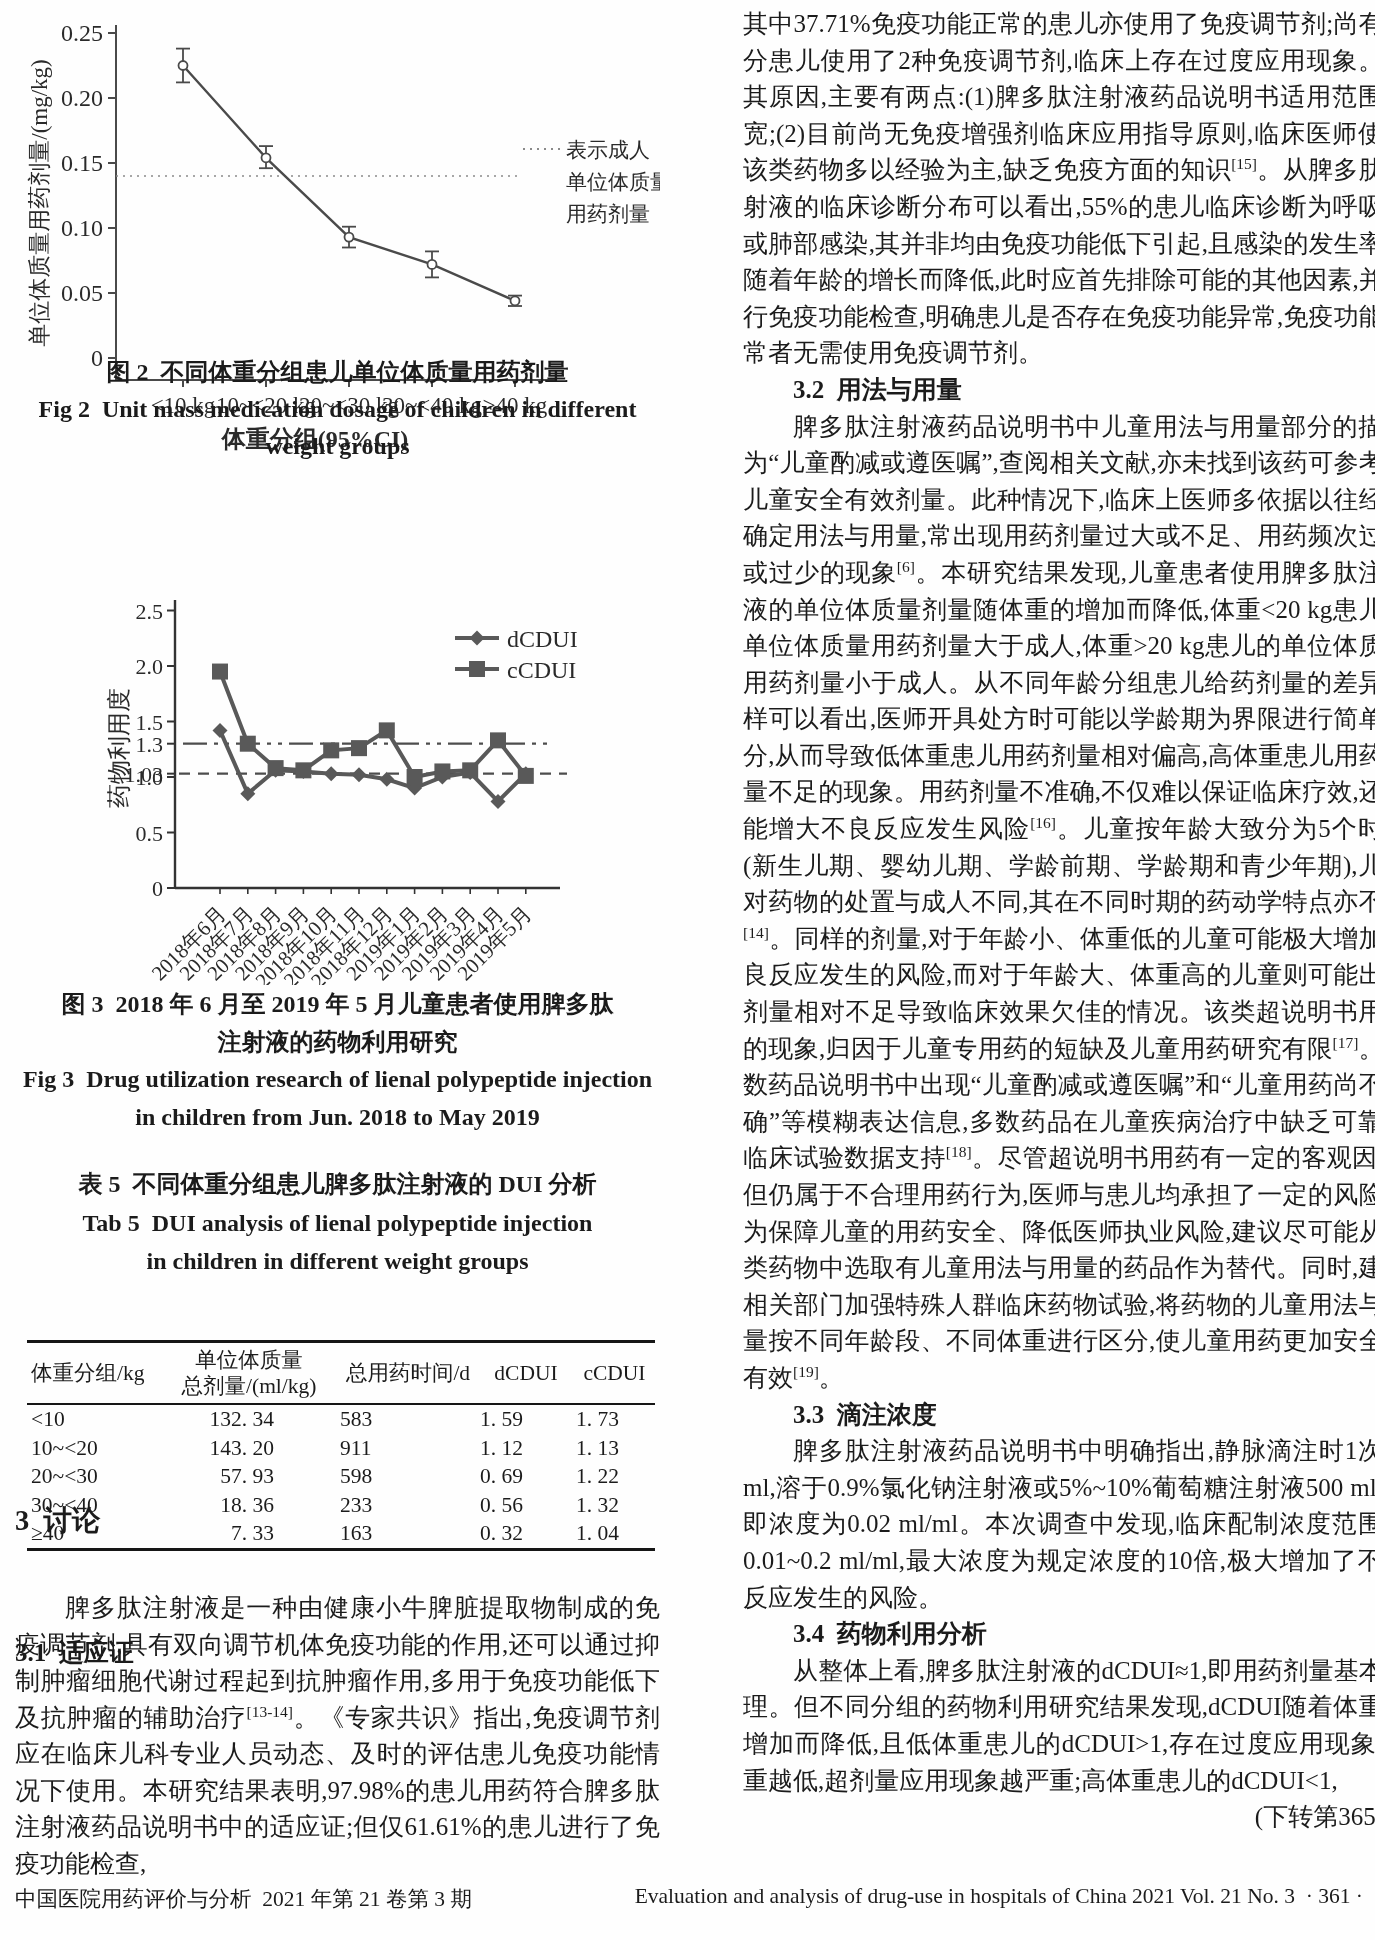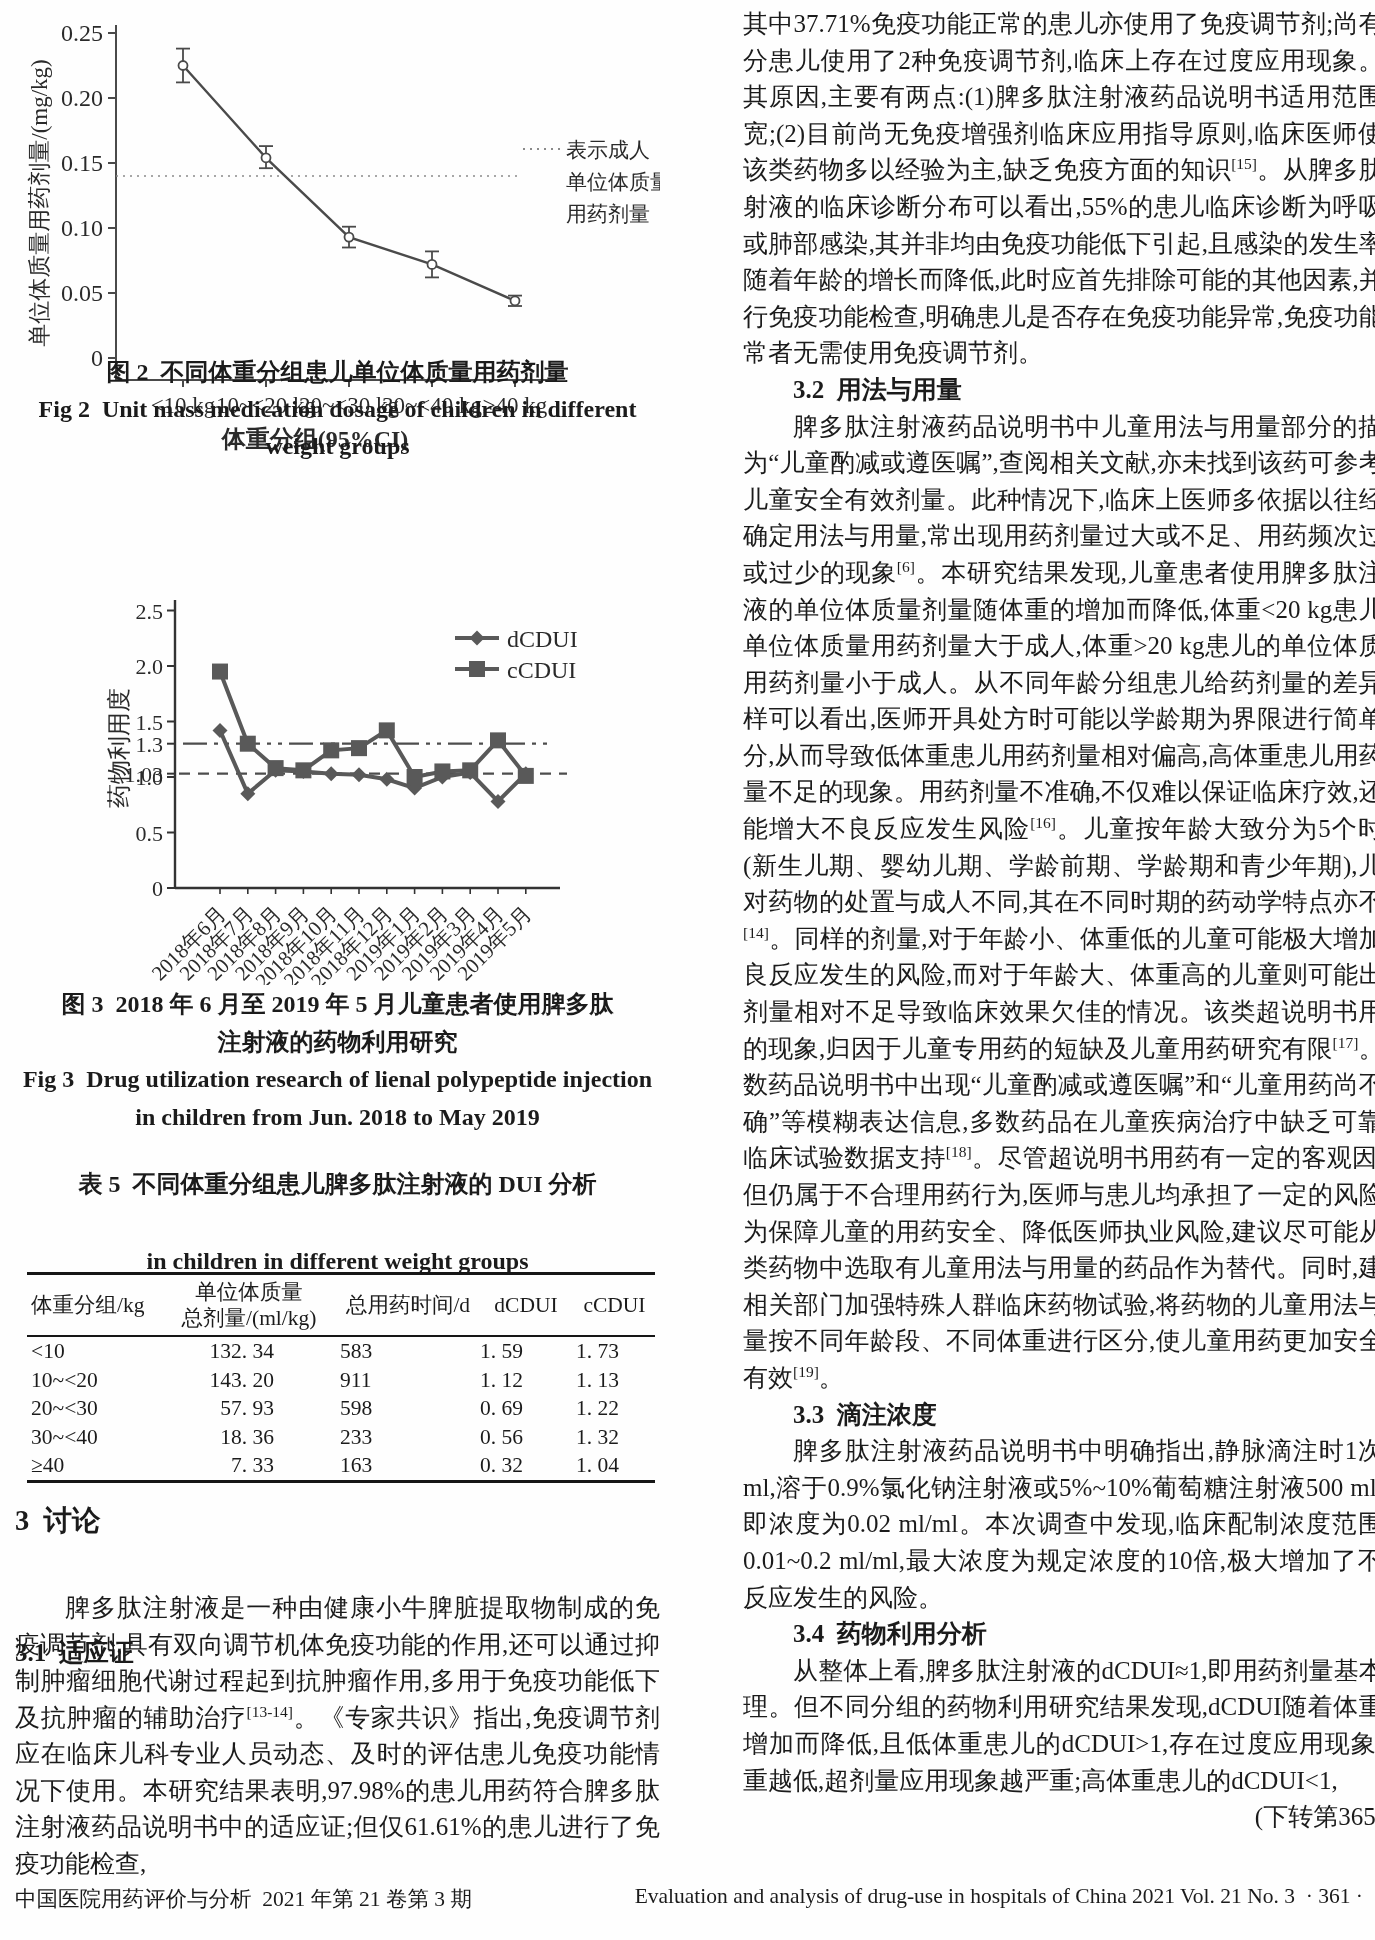--- a/index.html
+++ b/index.html
@@ -8,21 +8,21 @@
   .col-left{position:absolute;left:15px;top:0;width:645px;height:1870px;}
   .col-right{position:absolute;left:697px;top:6px;width:666px;height:1856px;
        text-align:justify;font-size:25px;line-height:36.6px;overflow:hidden;margin-left:46px;}
   .col-right p{margin:0;text-indent:2em;}
   .col-right p.noindent{text-indent:0;}
   .subhead{font-weight:bold;text-indent:0;margin:0;white-space:pre-wrap;}
   .cap{position:absolute;left:0;width:100%;text-align:center;font-weight:bold;
        font-size:24px;white-space:pre-wrap;}
   svg{position:absolute;left:0;}
   svg text{fill:#2a2a2a;font-family:"Liberation Serif", serif;}
-  #tab5{position:absolute;top:1272px;left:12px;width:628px;border-collapse:collapse;
+  #tab5{position:absolute;top:1340px;left:12px;width:628px;border-collapse:collapse;
        border-top:3px solid #161616;border-bottom:3px solid #161616;font-size:21.5px;}
   #tab5 th{border-bottom:2px solid #161616;font-weight:normal;padding:4px 2px;
        white-space:pre-line;line-height:26px;text-align:center;vertical-align:middle;}
   #tab5 td{padding:1px 2px;line-height:26.5px;text-align:left;}
   #tab5 th.c0,#tab5 td.c0{text-align:left;padding-left:4px;}
   #tab5 td.c1{text-align:right;padding-right:64px;}
   .h-disc{position:absolute;left:0;font-weight:bold;font-size:28.5px;white-space:pre-wrap;margin:0;}
   .h-sub{position:absolute;left:0;font-weight:bold;font-size:25px;white-space:pre-wrap;margin:0;}
   .p-abs{position:absolute;left:0;width:645px;text-align:justify;font-size:25px;
        line-height:36.5px;margin:0;text-indent:2em;}
@@ -172,20 +172,21 @@
       <line x1="440" y1="199" x2="484" y2="199" stroke="#595959" stroke-width="4"></line>
       <rect x="454" y="191" width="16" height="16" fill="#595959"></rect>
       <text x="492" y="208" font-size="24">cCDUI</text>
     </svg>
   <div class="cap" style="top:988px">图 3  2018 年 6 月至 2019 年 5 月儿童患者使用脾多肽</div>
   <div class="cap" style="top:1026px">注射液的药物利用研究</div>
   <div class="cap" style="top:1066px">Fig 3  Drug utilization research of lienal polypeptide injection</div>
   <div class="cap" style="top:1104px">in children from Jun. 2018 to May 2019</div>
 
   <div class="cap" style="top:1168px">表 5  不同体重分组患儿脾多肽注射液的 DUI 分析</div>
+  <div class="cap" style="top:1210px">Tab 5  DUI analysis of lienal polypeptide injection</div>
   <div class="cap" style="top:1248px">in children in different weight groups</div>
 
   <table id="tab5">
     <colgroup>
       <col style="width:133px">
         <col style="width:178px">
         <col style="width:140px">
       <col style="width:96px">
         <col style="width:81px">
     </colgroup>

